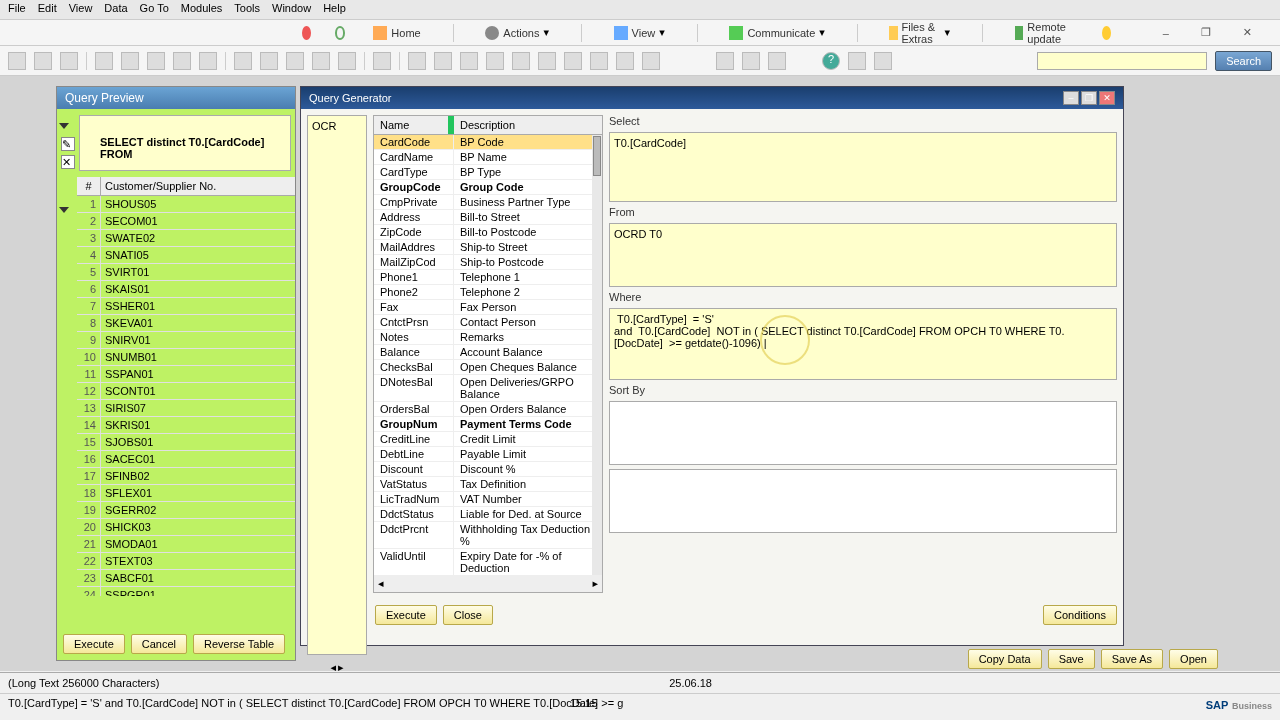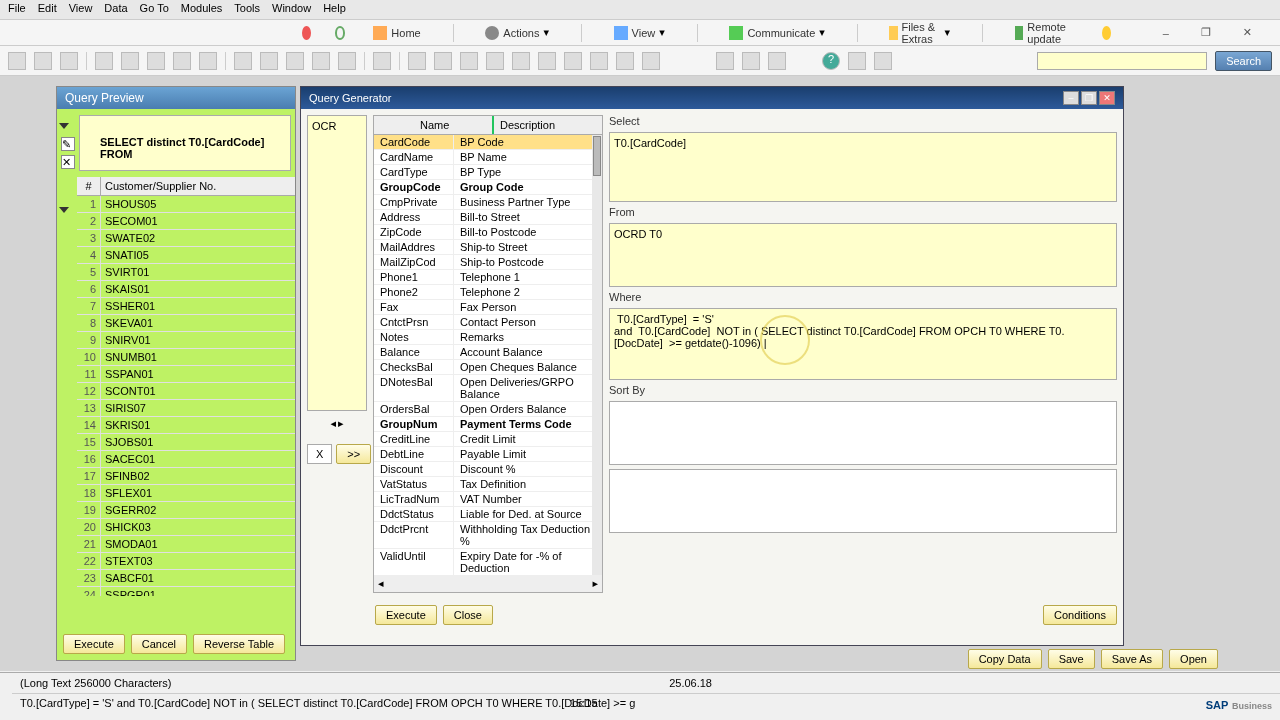--- a/index.html
+++ b/index.html
@@ -36,26 +36,26 @@
 
 .btn { background: linear-gradient(#fffde7, #f5e89a); border: 1px solid #b8a84a; padding: 3px 10px; cursor: pointer; font-size: 11px; border-radius: 2px; }
 
 .qgen-window { position: absolute; left: 300px; top: 10px; width: 824px; height: 560px; background: #f5f5f1; border: 1px solid #445; }
 .qgen-title { background: linear-gradient(#1a3e6e, #2d5a9a); color: #fff; padding: 4px 8px; font-size: 12px; display: flex; justify-content: space-between; align-items: center; }
 .win-controls { display: flex; gap: 2px; }
 .win-btn { width: 16px; height: 14px; background: #ddd; border: 1px solid #888; cursor: pointer; font-size: 9px; text-align: center; line-height: 12px; }
 
 .qgen-body { display: flex; height: 490px; padding: 6px; gap: 6px; }
 .left-input { width: 60px; }
-.ocr-box { background: #ffffcc; border: 1px solid #aaa; padding: 4px; height: 296px; font-size: 11px; }
+.ocr-box { background: #ffffcc; border: 1px solid #aaa; padding: 4px; height: 540px; font-size: 11px; }
 .nav-arrows { display: flex; justify-content: center; gap: 2px; margin-top: 6px; }
 .field-table { width: 230px; border: 1px solid #aaa; background: #fff; }
 .field-header { display: flex; background: #eee; border-bottom: 1px solid #aaa; }
 .field-header div { padding: 3px 6px; }
-.fh-name { width: 80px; border-right: 2px solid #22c55e; margin-left: 40px; }
+.fh-name { width: 80px; border-right: 6px solid #22c55e; }
 .fh-desc { flex: 1; }
 .field-body { height: 440px; overflow-y: auto; position: relative; }
 .field-row { display: flex; border-bottom: 1px solid #eee; }
 .field-row.sel { background: #ffe088; }
 .field-row.bold .fr-name, .field-row.bold .fr-desc { font-weight: bold; }
 .fr-name { width: 80px; padding: 1px 6px; border-right: 1px solid #eee; }
 .fr-desc { flex: 1; padding: 1px 6px; }
 .scrollbar { position: absolute; right: 0; top: 0; width: 10px; height: 100%; background: #e8e8e8; }
 .scrollthumb { width: 8px; height: 40px; background: #bbb; border: 1px solid #888; margin: 1px; }
 
@@ -68,21 +68,21 @@
 .where-box { height: 72px; position: relative; }
 .sort-box { height: 64px; }
 .group-box { height: 64px; }
 .cursor-mark { position: absolute; border: 2px solid #e0c94a; border-radius: 50%; width: 50px; height: 50px; opacity: 0.6; }
 
 .qgen-buttons { display: flex; padding: 6px; gap: 6px; justify-content: space-between; }
 .qgen-buttons .left-btns { display: flex; gap: 6px; margin-left: 68px; }
 
 .hidden-buttons { position: absolute; bottom: 2px; right: 62px; display: flex; gap: 6px; }
 
-.status-bar { position: absolute; bottom: 0; left: 0; right: 0; height: 48px; background: #f0f0f0; border-top: 1px solid #aaa; padding-left: 12px; }
+.status-bar { position: absolute; bottom: 0; left: 0; right: 0; height: 48px; background: #f0f0f0; border-top: 1px solid #aaa; }
 .status-row1 { padding: 4px 8px; border-bottom: 1px solid #ccc; display: flex; justify-content: space-between; }
 .status-row2 { padding: 3px 8px; display: flex; justify-content: space-between; font-size: 11px; }
 .sap-logo { color: #003d7a; font-weight: bold; font-size: 13px; }
 .sap-logo .sub { color: #888; font-size: 9px; }
 
 .x-btn { background: #fff; border: 1px solid #aaa; padding: 2px 8px; cursor: pointer; }
 </style>
 </head>
 <body>
 

